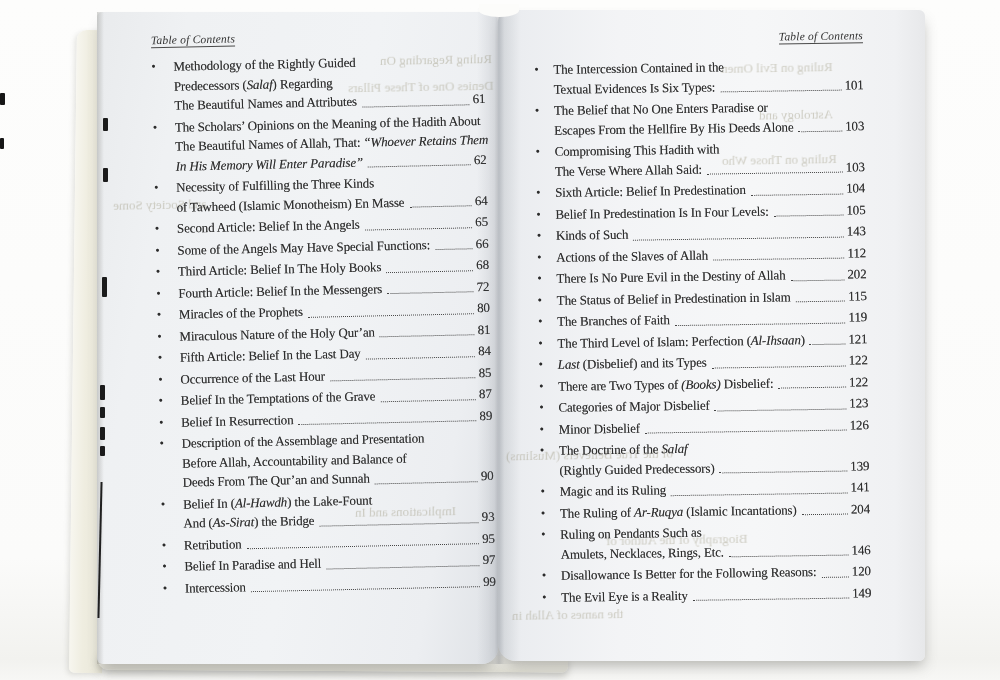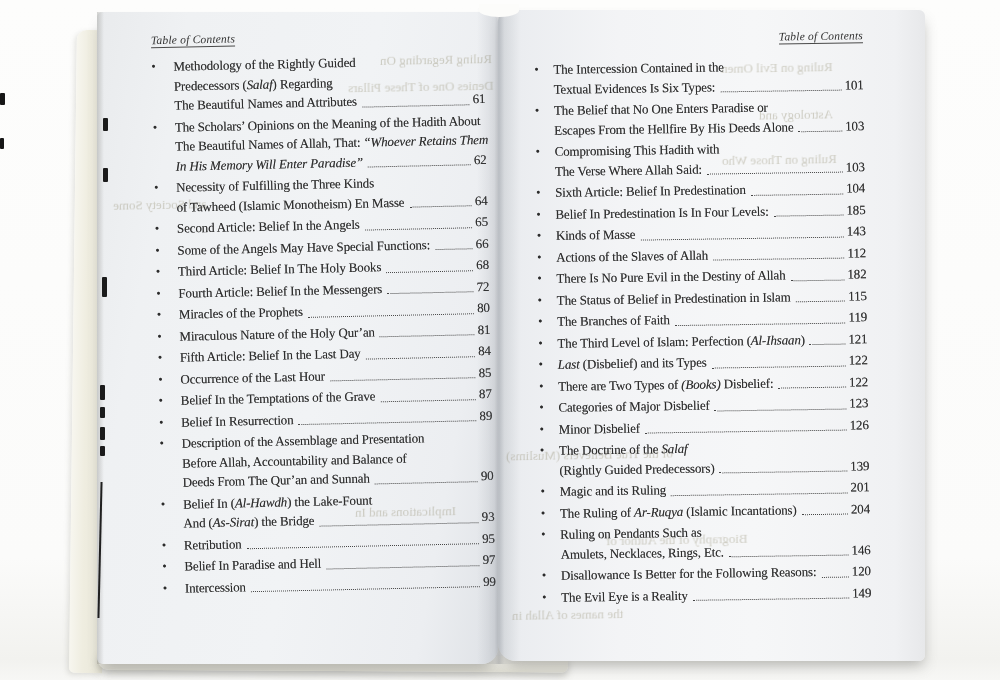--- a/index.html
+++ b/index.html
@@ -417,29 +417,29 @@
                 <span class="pagenum">104</span>
               </span>
             </div>
           </div>
           <div class="toc-entry">
             <div class="toc-line">
               <span class="bcol">•</span>
               <span class="line-body">
                 <span class="seg">Belief In Predestination Is In Four Levels:</span>
                 <span class="leader"></span>
-                <span class="pagenum">185</span>
-              </span>
-            </div>
-          </div>
-          <div class="toc-entry">
-            <div class="toc-line">
-              <span class="bcol">•</span>
-              <span class="line-body">
-                <span class="seg">Kinds of Masse</span>
+                <span class="pagenum">105</span>
+              </span>
+            </div>
+          </div>
+          <div class="toc-entry">
+            <div class="toc-line">
+              <span class="bcol">•</span>
+              <span class="line-body">
+                <span class="seg">Kinds of Such</span>
                 <span class="leader"></span>
                 <span class="pagenum">143</span>
               </span>
             </div>
           </div>
           <div class="toc-entry">
             <div class="toc-line">
               <span class="bcol">•</span>
               <span class="line-body">
                 <span class="seg">Actions of the Slaves of Allah</span>
@@ -447,21 +447,21 @@
                 <span class="pagenum">112</span>
               </span>
             </div>
           </div>
           <div class="toc-entry">
             <div class="toc-line">
               <span class="bcol">•</span>
               <span class="line-body">
                 <span class="seg">There Is No Pure Evil in the Destiny of Allah</span>
                 <span class="leader"></span>
-                <span class="pagenum">182</span>
+                <span class="pagenum">202</span>
               </span>
             </div>
           </div>
           <div class="toc-entry">
             <div class="toc-line">
               <span class="bcol">•</span>
               <span class="line-body">
                 <span class="seg">The Status of Belief in Predestination in Islam</span>
                 <span class="leader"></span>
                 <span class="pagenum">115</span>
@@ -549,21 +549,21 @@
                 <span class="pagenum">139</span>
               </span>
             </div>
           </div>
           <div class="toc-entry">
             <div class="toc-line">
               <span class="bcol">•</span>
               <span class="line-body">
                 <span class="seg">Magic and its Ruling</span>
                 <span class="leader"></span>
-                <span class="pagenum">201</span>
+                <span class="pagenum">141</span>
               </span>
             </div>
           </div>
           <div class="toc-entry">
             <div class="toc-line">
               <span class="bcol">•</span>
               <span class="line-body">
                 <span class="seg">The Ruling of </span>
                 <span class="seg it">Ar-Ruqya</span>
                 <span class="seg"> (Islamic Incantations)</span>

